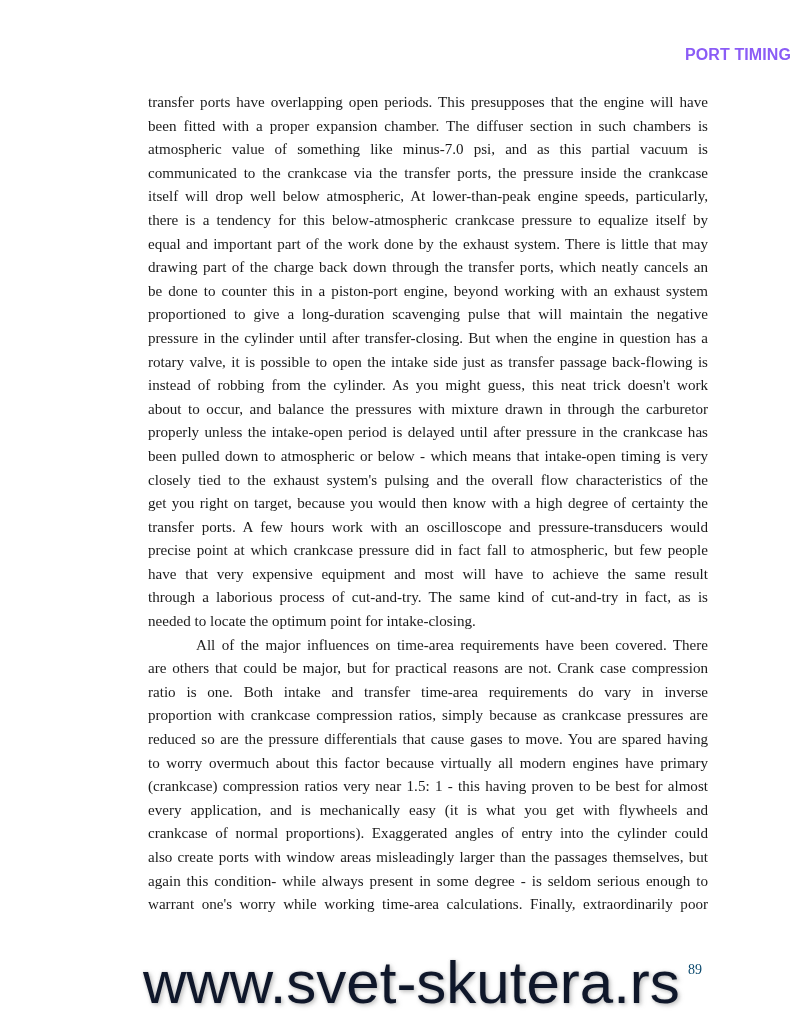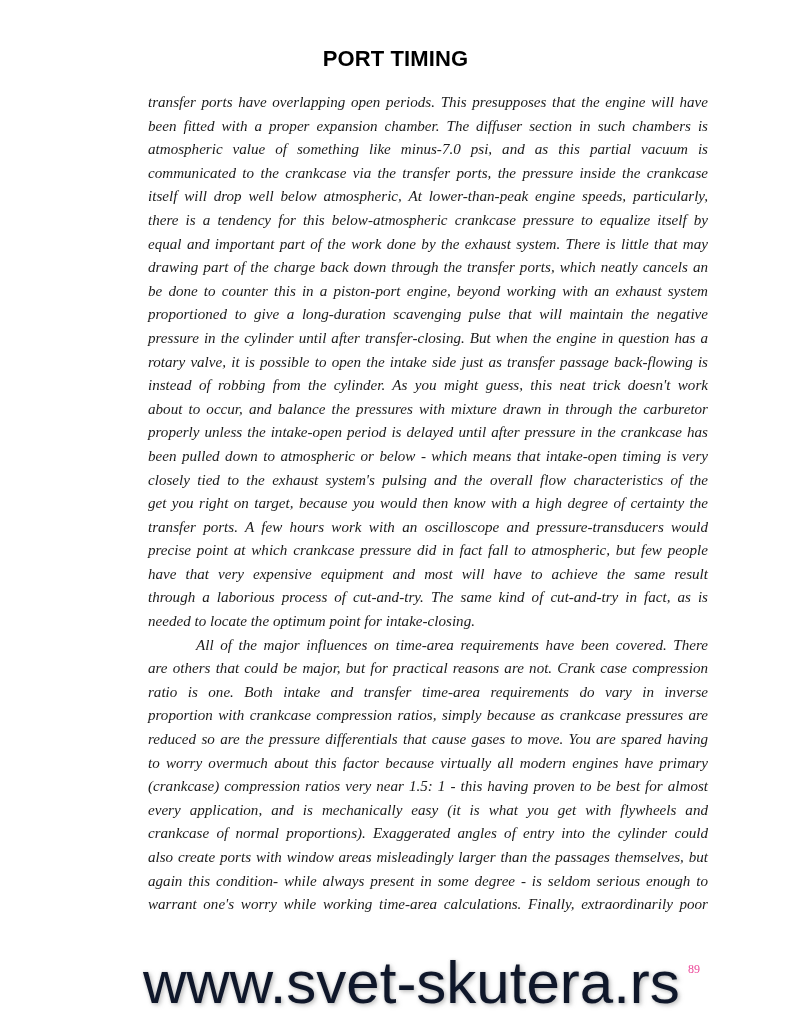--- a/index.html
+++ b/index.html
@@ -11,25 +11,25 @@
       width: 791px;
       height: 1024px;
       position: relative;
       overflow: hidden;
     }
     .page-title {
       position: absolute;
       top: 46px;
       left: 0;
       width: 791px;
-      text-align: center;
+      text-align: right;
       font-family: "Liberation Sans", sans-serif;
       font-weight: bold;
-      font-size: 22px;
-      color: #000000;
+      font-size: 16px;
+      color: #8b5cf6;
       letter-spacing: 0.1px;
     }
     .body-text {
       position: absolute;
       top: 91px;
       left: 148px;
       width: 560px;
       font-family: "Liberation Serif", serif;
       font-size: 15.1px;
       line-height: 23.6px;
@@ -37,21 +37,20 @@
       text-align: justify;
     }
     .body-text p {
       margin: 0;
     }
     .line {
       display: block;
       text-align: justify;
       text-align-last: justify;
       white-space: nowrap;
-      font-style: italic;
     }
     .line.last {
       text-align-last: left;
     }
     .watermark {
       position: absolute;
       top: 948px;
       left: 143px;
       font-family: "Liberation Sans", sans-serif;
       font-size: 60px;
@@ -59,22 +58,22 @@
       letter-spacing: 0px;
       text-shadow: 2px 2px 4px rgba(150,150,150,0.55), 0 0 3px rgba(180,180,180,0.6);
       filter: blur(0.6px);
       white-space: nowrap;
     }
     .page-number {
       position: absolute;
       top: 962px;
       left: 688px;
       font-family: "Liberation Serif", serif;
-      font-size: 12px;
-      color: #ec4899;
+      font-size: 14px;
+      color: #0c4a6e;
     }
   </style>
 </head>
 <body>
 
 <div class="page-title">PORT TIMING</div>
 
 <div class="body-text">
   <p id="para-0">
       <span class="line">transfer ports have overlapping open periods.  This presupposes that the engine will have</span>

